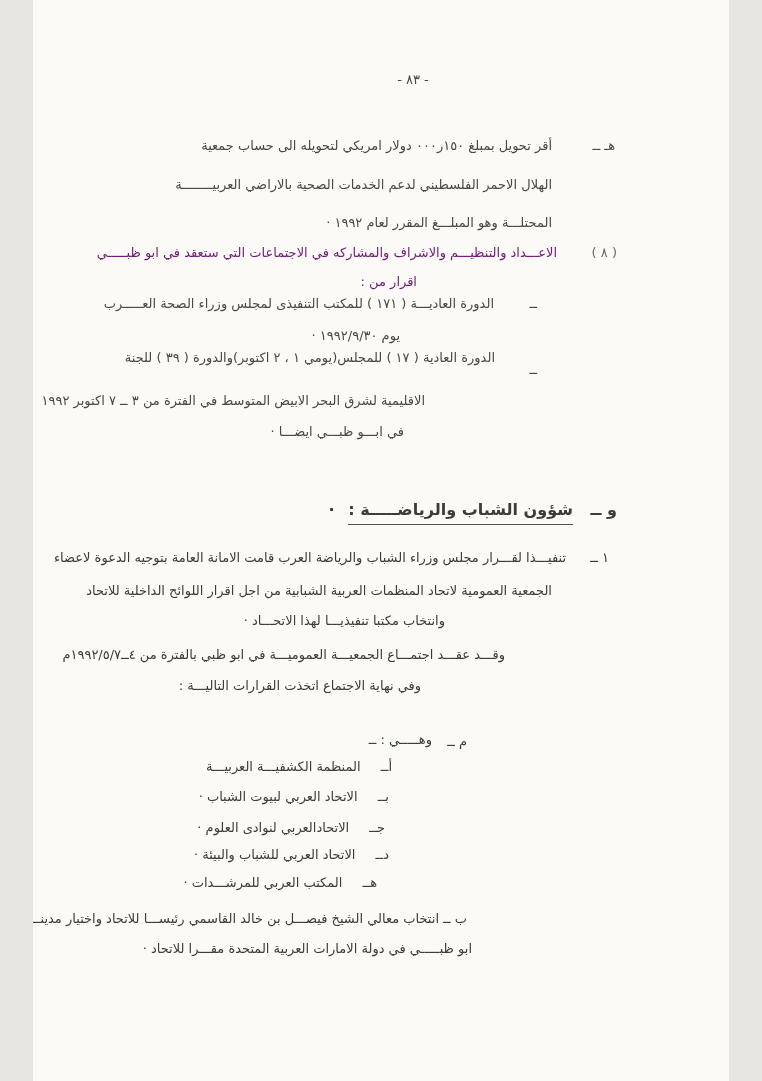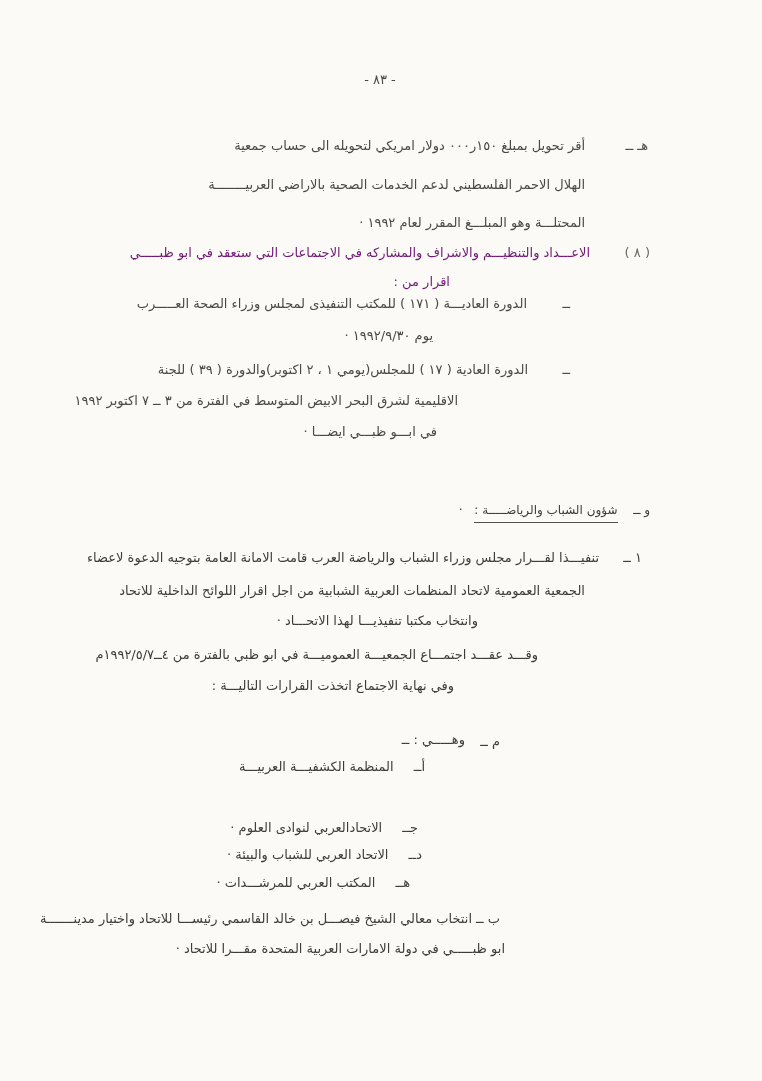--- a/index.html
+++ b/index.html
@@ -1,28 +1,28 @@
 <!DOCTYPE html>
 <html lang="ar" dir="rtl" style="--ink: #4a4843; --paper: #fbfaf7;"><head>
 <meta charset="utf-8">
 <style>
   html,body{margin:0;padding:0;background:#e8e6e1;}
   .page{
-    position:relative;width:762px;height:1081px;margin:0 auto;
+    position:relative;width:696px;height:1081px;margin:0 auto;
     background:var(--paper,#fbfaf7);
     font-family:"DejaVu Sans",sans-serif;
     direction:rtl;color:var(--ink,#4a4843);
     overflow:hidden;
   }
   .ln{position:absolute;white-space:nowrap;font-size:13px;line-height:20px;}
   .center{text-align:center;}
   .faint{color:#701a75;}
   .mid{color:#6b6860;}
   .dark{color:#3e3c36;}
-  .heading{font-size:12px;font-weight:normal;letter-spacing:0;text-align:right;}
+  .heading{font-size:16px;font-weight:bold;letter-spacing:0;text-align:right;}
   .title-underline{border-bottom:1.5px solid #55524b;padding-bottom:5px;}
   .gapR{margin-right:12px;}
   .gapS{margin-right:8px;}
   .subtext{margin-right:16px;}
 </style>
 </head>
 <body>
 
 <div class="page">
 
@@ -35,21 +35,21 @@
 
   <span class="ln mid" style="top:243px;right:112px">( ٨ )</span>
   <div class="ln faint" style="top:243px;right:172px">الاعـــداد والتنظيـــم والاشراف والمشاركه في الاجتماعات التي ستعقد في ابو ظبـــــي</div>
   <div class="ln faint" style="top:272px;right:312px">اقرار من :</div>
 
   <span class="ln" style="top:294px;right:192px">ــ</span>
   <div class="ln" style="top:294px;right:235px">الدورة العاديـــة ( ١٧١ ) للمكتب التنفيذى لمجلس وزراء الصحة العـــــرب</div>
   <div class="ln" style="top:326px;right:329px">يوم ١٩٩٢/٩/٣٠ ·</div>
 
   <span class="ln" style="top:360px;right:192px">ــ</span>
-  <div class="ln" style="top:360px;right:234px">الدورة العادية ( ١٧ ) للمجلس(يومي ١ ، ٢ اكتوبر)والدورة ( ٣٩ ) للجنة</div>
+  <div class="ln" style="top:348px;right:234px">الدورة العادية ( ١٧ ) للمجلس(يومي ١ ، ٢ اكتوبر)والدورة ( ٣٩ ) للجنة</div>
   <div class="ln" style="top:391px;right:304px">الاقليمية لشرق البحر الابيض المتوسط في الفترة من ٣ ــ ٧ اكتوبر ١٩٩٢</div>
   <div class="ln" style="top:422px;right:325px">في ابـــو ظبـــي ايضـــا ·</div>
 
   <div class="ln dark heading" style="top:500px;right:112px">
     <span>و ــ</span>
     <span class="title-underline gapR">شؤون الشباب والرياضـــــة :</span>
     <span class="gapS">·</span>
   </div>
 
   <span class="ln dark" style="top:548px;right:120px">١ ــ</span>
@@ -60,20 +60,24 @@
   <div class="ln dark" style="top:645px;right:224px">وقـــد عقـــد اجتمـــاع الجمعيـــة العموميـــة في ابو ظبي بالفترة من ٤ــ١٩٩٢/٥/٧م</div>
   <div class="ln dark" style="top:676px;right:308px">وفي نهاية الاجتماع اتخذت القرارات التاليـــة :</div>
 
   <span class="ln dark" style="top:732px;right:262px">م ــ</span>
   <div class="ln dark" style="top:730px;right:297px">وهـــــي : ــ</div>
 
   <div class="ln dark" style="top:757px;right:337px">
     <span>أــ</span>
     <span class="subtext">المنظمة الكشفيـــة العربيـــة</span>
   </div>
+  <div class="ln dark" style="top:787px;right:340px">
+    <span>بــ</span>
+    <span class="subtext">الاتحاد العربي لبيوت الشباب ·</span>
+  </div>
   <div class="ln dark" style="top:818px;right:344px">
     <span>جــ</span>
     <span class="subtext">الاتحادالعربي لنوادى العلوم ·</span>
   </div>
   <div class="ln dark" style="top:845px;right:340px">
     <span>دــ</span>
     <span class="subtext">الاتحاد العربي للشباب والبيئة ·</span>
   </div>
   <div class="ln dark" style="top:873px;right:352px">
     <span>هــ</span>

